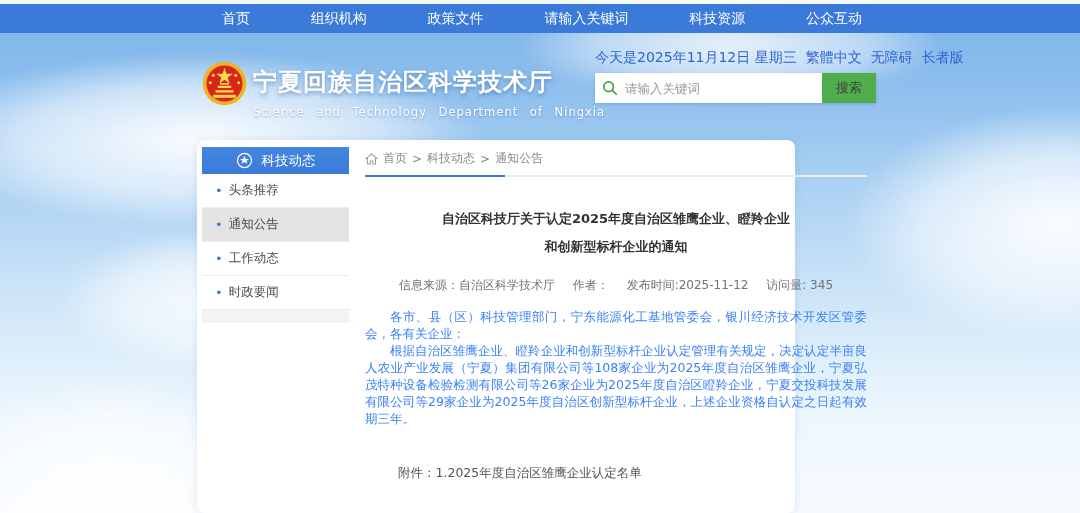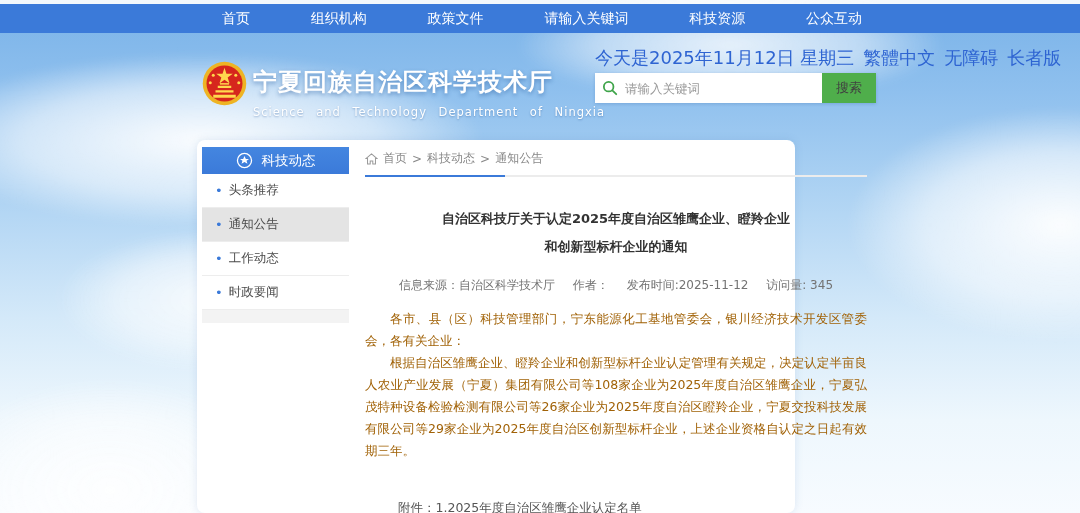--- a/index.html
+++ b/index.html
@@ -28,21 +28,21 @@
 
   
   .emblem { position:absolute; left:202px; top:61px; width:45px; height:45px; }
   .masthead { position:absolute; left:253px; top:66px; }
   .site-title { color:#ffffff; font-size:24px; font-weight:bold; letter-spacing:1px;
     text-shadow:0 2px 4px rgba(20,70,140,.45); white-space:nowrap; }
   .site-sub { margin-top:7px; color:#ffffff; font-size:11.5px; letter-spacing:1px;
     word-spacing:7px; text-shadow:0 1px 2px rgba(20,70,140,.4); white-space:nowrap; }
 
   .info-row { position:absolute; left:595px; top:50px; width:281px; height:16px;
-    display:flex; align-items:center; font-size:18px; color:#2e64d2; }
+    display:flex; align-items:center; font-size:14px; color:#2e64d2; }
   .info-row .date { margin-right:auto; white-space:nowrap; }
   .info-row .lang { margin-left:9px; cursor:pointer; white-space:nowrap; }
 
   .searchbar { position:absolute; left:595px; top:73px; width:281px; height:30px;
     display:flex; background:#ffffff; box-shadow:0 1px 3px rgba(40,90,160,.25);justify-content:flex-end; }
   .search-icon { width:30px; display:flex; align-items:center; justify-content:center; }
   .search-input { flex:1; border:none; outline:none; font-size:12.5px; color:#333;
     font-family:"DejaVu Sans","Liberation Sans",sans-serif; }
   .search-input::placeholder { color:#9a9a9a; }
   .search-btn { width:54px; border:none; background:#4fae4b; color:#404040; font-size:13px;
@@ -69,21 +69,21 @@
   .breadcrumb .crumb { cursor:pointer; }
   .crumb-divider { position:relative; height:2px; background:#ececec; margin-top:4px; }
   .crumb-divider .blue-seg { position:absolute; left:0; top:0; width:140px; height:2px; background:#3b7ad9; }
 
   .art-title { margin-top:28px; text-align:center; font-size:13px; font-weight:bold;
     color:#333333; line-height:28px; }
   .art-meta { margin-top:16px; text-align:center; font-size:12px; color:#737373; }
   .art-meta span { margin:0 7px; }
 
   .art-body { margin-top:14px; }
-  .art-body p { font-size:12.5px; color:#a16207; line-height:22px; text-indent:2em;
+  .art-body p { font-size:12.5px; color:#3b82f6; line-height:17px; text-indent:2em;
     text-align:justify; }
 
   .attachments { margin-top:34px; margin-left:33px; font-size:12.5px; color:#555; }
   .att-line { line-height:23px; }
   .att-line .att-item { cursor:pointer; }
 </style>
 </head>
 <body>
 
 <div class="top-edge"></div>

